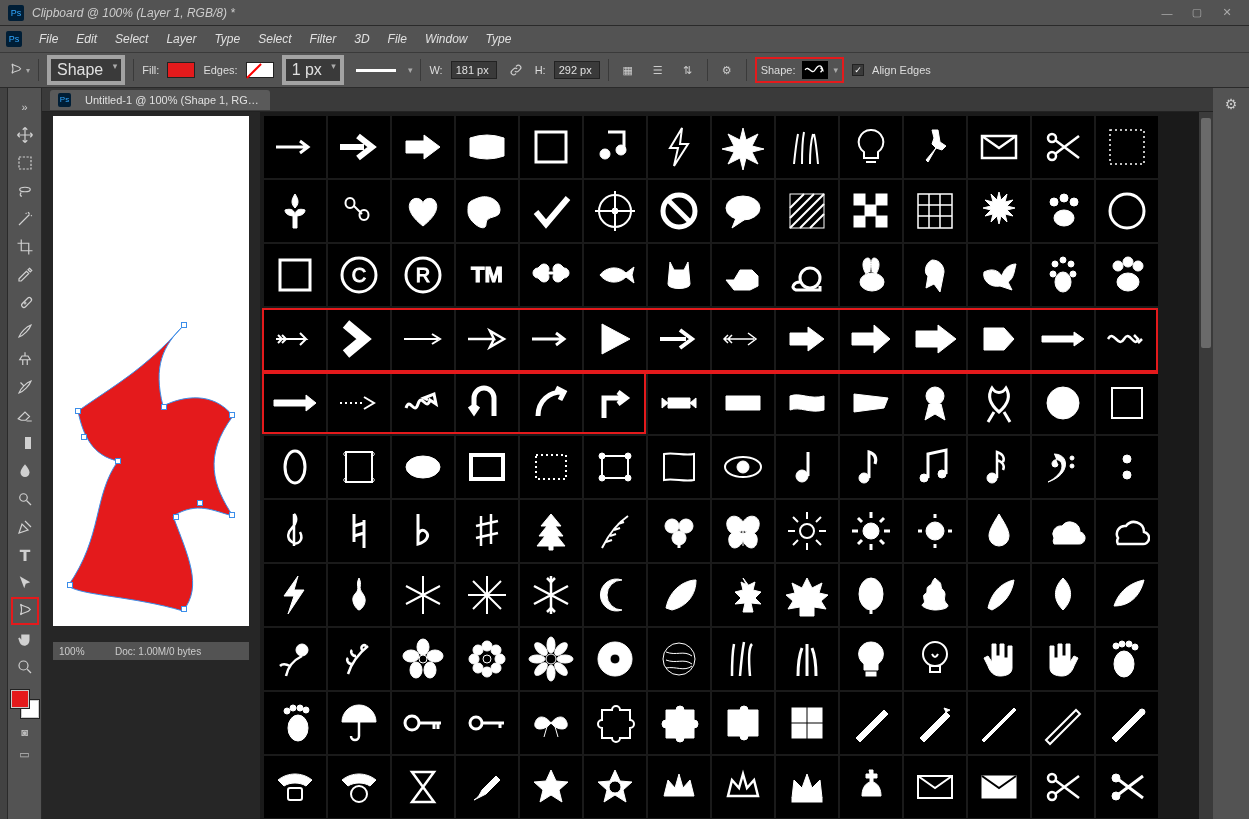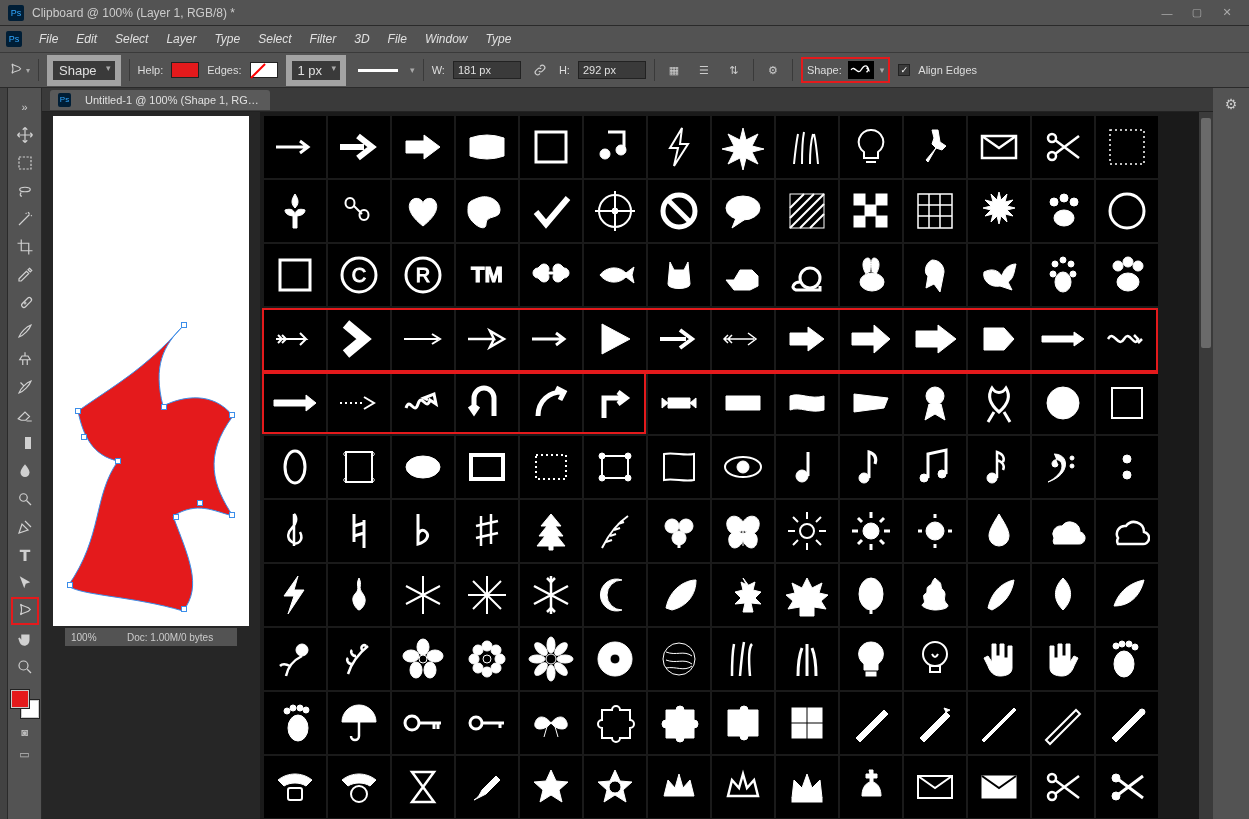--- a/index.html
+++ b/index.html
@@ -1,34 +1,34 @@
 <!DOCTYPE html>
 <html><head>
 <meta charset="utf-8">
 <style>
 * { margin: 0; padding: 0; box-sizing: border-box; font-family: "Segoe UI", Tahoma, sans-serif; }
 body { background: #535353; color: #e0e0e0; font-size: 11px; width: 1249px; height: 819px; overflow: hidden; display: flex; flex-direction: column; }
 .titlebar { background: #535353; height: 26px; display: flex; align-items: center; padding: 0 8px; border-bottom: 1px solid #2a2a2a; }
 .app-icon { width: 16px; height: 16px; background: #001e36; color: #31a8ff; display: flex; align-items: center; justify-content: center; font-weight: normal; font-size: 9px; border-radius: 2px; margin-right: 8px; }
-.title-text { flex: 1; font-size: 12px; color: #ccc; }
+.title-text { flex: 1; font-size: 12px; color: #ccc; font-style: italic; }
 .win-controls { display: flex; gap: 2px; }
 .win-btn { width: 28px; height: 20px; display: flex; align-items: center; justify-content: center; color: #aaa; cursor: pointer; }
 .menubar { background: #535353; height: 26px; display: flex; align-items: center; padding: 0 6px; gap: 2px; }
 .menubar .app-icon { margin-right: 6px; }
 .menu-item { padding: 4px 9px; font-size: 12px; color: #e0e0e0; cursor: pointer; font-style: italic; }
 .optionsbar { background: #535353; height: 36px; display: flex; align-items: center; padding: 0 8px; gap: 8px; border-top: 1px solid #3a3a3a; border-bottom: 1px solid #2a2a2a; }
 .opt-sep { width: 1px; height: 22px; background: #3a3a3a; }
 .opt-label { font-size: 11px; color: #ddd; }
-.opt-dropdown { background: #3a3a3a; border: 6px solid #a3a3a3; padding: 2px 18px 2px 6px; font-size: 13px; color: #e0e0e0; position: relative; cursor: pointer; min-width: 54px; }
+.opt-dropdown { background: #3a3a3a; border: 4px solid #a3a3a3; padding: 2px 18px 2px 6px; font-size: 16px; color: #e0e0e0; position: relative; cursor: pointer; min-width: 54px; }
 .opt-dropdown::after { content: "▾"; position: absolute; right: 4px; top: 2px; font-size: 9px; color: #aaa; }
 .swatch { width: 28px; height: 16px; border: 1px solid #222; display: inline-block; }
 .swatch.red { background: #e41a1c; }
 .swatch.nostroke { background: #fff; position: relative; }
 .swatch.nostroke::after { content: ""; position: absolute; top: -2px; left: 6px; width: 2px; height: 20px; background: red; transform: rotate(45deg); }
-.opt-input { background: #3a3a3a; border: 1px solid #222; color: #e0e0e0; width: 68px; padding: 2px 4px; font-size: 11px; }
+.opt-input { background: #3a3a3a; border: 1px solid #222; color: #e0e0e0; width: 46px; padding: 2px 4px; font-size: 11px; }
 .strokebar { width: 40px; height: 3px; background: #fff; margin: 0 4px; }
 .icon-btn { width: 22px; height: 22px; color: #ccc; display: flex; align-items: center; justify-content: center; cursor: pointer; }
 .shape-preview { border: 2px solid #e41a1c; padding: 2px 4px; display: flex; align-items: center; gap: 6px; background: #535353; }
 .shape-preview-img { width: 26px; height: 18px; background: #000; display: flex; align-items: center; justify-content: center; }
 .shape-preview-img svg { width: 22px; height: 12px; }
 .checkbox { width: 12px; height: 12px; background: #3a3a3a; border: 1px solid #222; display: inline-flex; align-items: center; justify-content: center; font-size: 9px; color: #fff; }
 .workrow { flex: 1; display: flex; min-height: 0; }
 .leftedge { width: 8px; background: #424242; border-right: 1px solid #2a2a2a; }
 .toolbar { width: 34px; background: #535353; display: flex; flex-direction: column; align-items: center; padding-top: 6px; gap: 2px; border-right: 1px solid #2a2a2a; }
 .tool { width: 26px; height: 26px; display: flex; align-items: center; justify-content: center; color: #d0d0d0; cursor: pointer; position: relative; }
@@ -41,21 +41,21 @@
 .center { flex: 1; display: flex; flex-direction: column; background: #262626; min-width: 0; }
 .doc-tabs { height: 24px; background: #3a3a3a; display: flex; align-items: center; padding: 0 8px; border-bottom: 1px solid #222; }
 .doc-tab { background: #5a5a5a; padding: 3px 8px; font-size: 11px; color: #e0e0e0; display: flex; align-items: center; gap: 6px; max-width: 220px; border-top-left-radius: 3px; border-top-right-radius: 3px;}
 .doc-tab .app-icon { width: 14px; height: 14px; font-size: 8px;}
 .doc-area { flex: 1; display: flex; min-height: 0; }
 .canvas-col { width: 218px; background: #262626; display: flex; flex-direction: column; align-items: center; padding-top: 4px; }
 .canvas { width: 196px; height: 510px; background: #fff; position: relative; overflow: hidden; }
 .red-shape { position: absolute; top: 200px; left: 10px; width: 180px; height: 300px; }
 .red-shape svg { width: 100%; height: 100%; }
 .anchor { position: absolute; width: 6px; height: 6px; background: #fff; border: 1px solid #3b8eea; }
-.statusbar { width: 172px; height: 18px; background: #535353; display: flex; align-items: center; font-size: 10px; color: #ccc; padding: 0 6px; gap: 12px; margin-top: 2px; }
+.statusbar { width: 196px; height: 18px; background: #535353; display: flex; align-items: center; font-size: 10px; color: #ccc; padding: 0 6px; gap: 12px; margin-top: 16px; }
 .statusbar span:first-child { width: 44px; }
 .shapes-panel { flex: 1; background: #1a1a1a; overflow: hidden; position: relative; padding: 4px; }
 .shapes-grid { display: grid; grid-template-columns: repeat(14, 62px); gap: 2px; position: relative; }
 .shape-cell { width: 62px; height: 62px; background: #000; display: flex; align-items: center; justify-content: center; color: #fff; }
 .shape-cell svg { width: 46px; height: 46px; fill: #fff; stroke: #fff; }
 .hl-box { position: absolute; border: 2px solid #e41a1c; pointer-events: none; }
 .scrolltrack { width: 14px; background: #3a3a3a; position: relative; }
 .scrollthumb { position: absolute; top: 6px; left: 2px; width: 10px; height: 230px; background: #6a6a6a; border-radius: 2px; }
 .rightpanel { width: 36px; background: #535353; display: flex; flex-direction: column; align-items: center; padding-top: 8px; }
 .gear { color: #ccc; cursor: pointer; font-size: 14px; }
@@ -94,21 +94,21 @@
 <div class="optionsbar">
   <div class="icon-btn">
     <svg viewBox="0 0 24 24">
         <path d="M6 3c4 4 10 2 13 7-3 5-9 3-13 7 2-5 2-9 0-14z" fill="none" stroke="#ccc" stroke-width="1.6"></path>
       </svg>
     <span style="font-size:8px;color:#aaa;margin-left:2px;">▾</span>
   </div>
   <div class="opt-sep"></div>
   <div class="opt-dropdown">Shape</div>
   <div class="opt-sep"></div>
-  <span class="opt-label">Help:</span>
+  <span class="opt-label">Fill:</span>
   <span class="swatch red"></span>
   <span class="opt-label">Edges:</span>
   <span class="swatch nostroke"></span>
   <div class="opt-dropdown" style="min-width:44px">1 px</div>
   <div class="strokebar"></div>
   <span style="font-size:9px;color:#aaa;">▾</span>
   <div class="opt-sep"></div>
   <span class="opt-label">W:</span>
   <input class="opt-input" value="181 px" style="">
   <span class="icon-btn link-icon">

